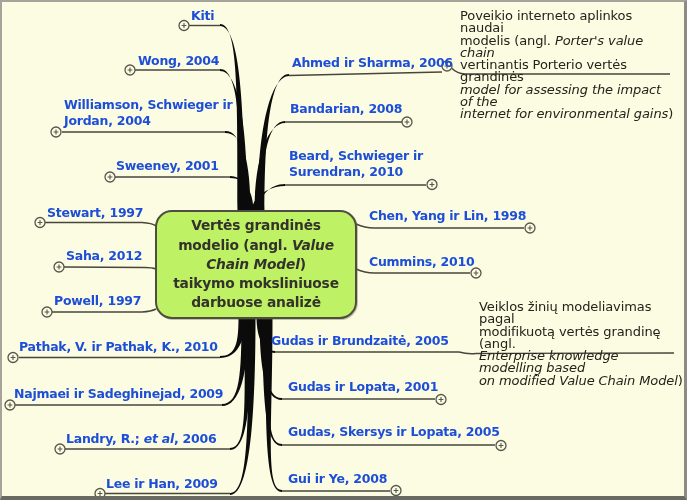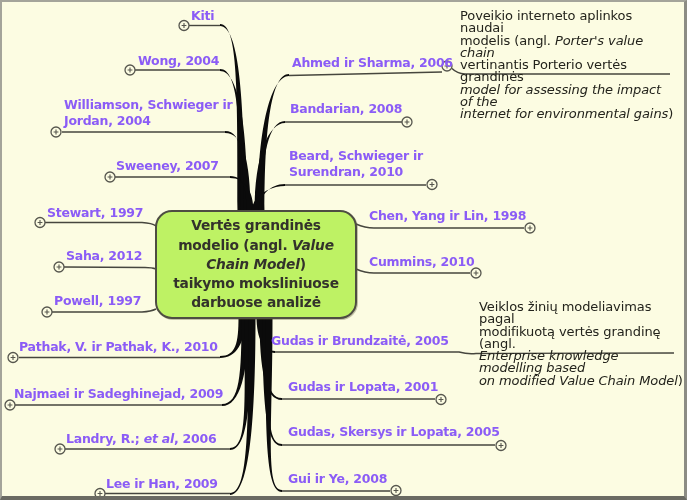--- a/index.html
+++ b/index.html
@@ -7,21 +7,21 @@
     position:relative; width:687px; height:500px; box-sizing:border-box;
     background:#FCFCE2; overflow:hidden;
     border:2px solid #A4A49A;
     border-right:3px solid #8C8C84;
     border-bottom:4px solid #6A6A62;
     font-family:"DejaVu Sans", sans-serif;
   }
   svg.layer{position:absolute; left:0; top:0;}
   .lbl{
     position:absolute; font-weight:bold; font-size:12.5px; letter-spacing:-0.25px;
-    color:#8b5cf6; white-space:nowrap; line-height:15.5px; z-index:3;
+    color:#1d4ed8; white-space:nowrap; line-height:15.5px; z-index:3;
   }
   .lbl .it{font-style:italic;}
   .center-node{
     position:absolute; left:153px; top:208px; width:202px; height:109px;
     box-sizing:border-box; background:#bef264; border:2px solid #4E4D42;
     border-radius:17px; z-index:2;
     display:flex; flex-direction:column; justify-content:center; align-items:center;
     font-weight:bold; font-size:13.8px; letter-spacing:-0.2px; line-height:19.2px; color:#33322B;
     box-shadow:1px 1px 0 0 rgba(90,85,55,0.35);
   }
@@ -109,21 +109,21 @@
       <use href="#plusicon" x="394" y="488.5"></use>
     </g>
   </svg>
 
   <div class="lbl" style="left:189px;top:6px"><span>Kiti</span></div>
   <div class="lbl" style="left:136px;top:51px"><span>Wong, 2004</span></div>
   <div class="lbl" style="left:62px;top:95px">
     <div>Williamson, Schwieger ir</div>
     <div>Jordan, 2004</div>
   </div>
-  <div class="lbl" style="left:114px;top:156px"><span>Sweeney, 2007</span></div>
+  <div class="lbl" style="left:114px;top:156px"><span>Sweeney, 2001</span></div>
   <div class="lbl" style="left:45px;top:203px"><span>Stewart, 1997</span></div>
   <div class="lbl" style="left:64px;top:246px"><span>Saha, 2012</span></div>
   <div class="lbl" style="left:52px;top:291px"><span>Powell, 1997</span></div>
   <div class="lbl" style="left:17px;top:337px"><span>Pathak, V. ir Pathak, K., 2010</span></div>
   <div class="lbl" style="left:12px;top:384px"><span>Najmaei ir Sadeghinejad, 2009</span></div>
   <div class="lbl" style="left:64px;top:429px"><span>Landry, R.; </span><span class="it">et al</span><span>, 2006</span></div>
   <div class="lbl" style="left:104px;top:474px"><span>Lee ir Han, 2009</span></div>
 
   <div class="lbl" style="left:290px;top:53px"><span>Ahmed ir Sharma, 2006</span></div>
   <div class="lbl" style="left:288px;top:99px"><span>Bandarian, 2008</span></div>

